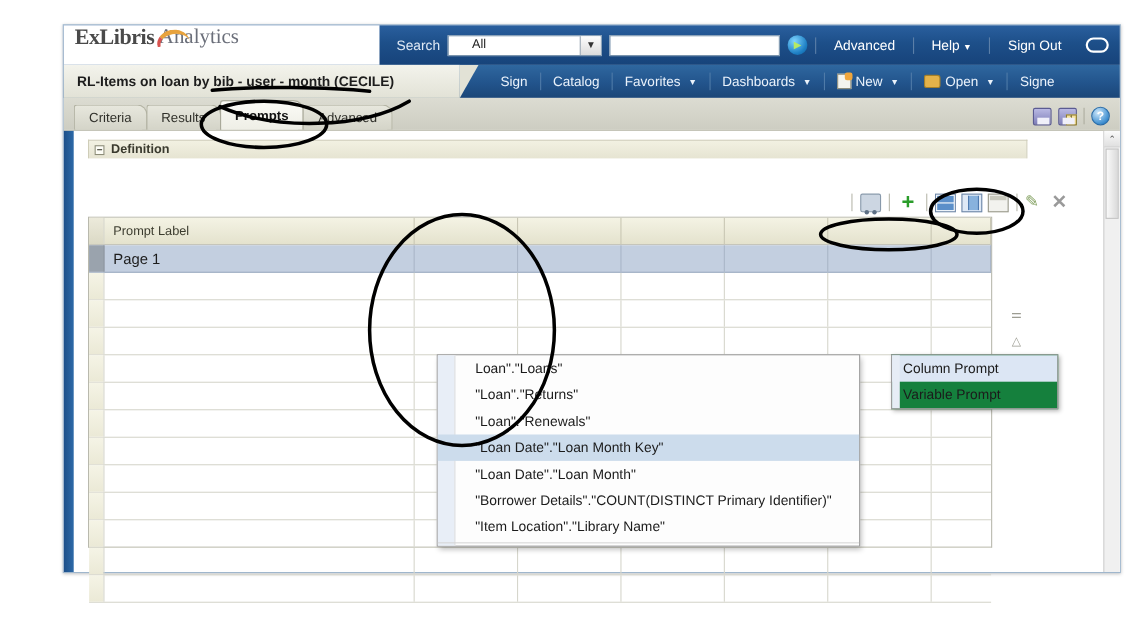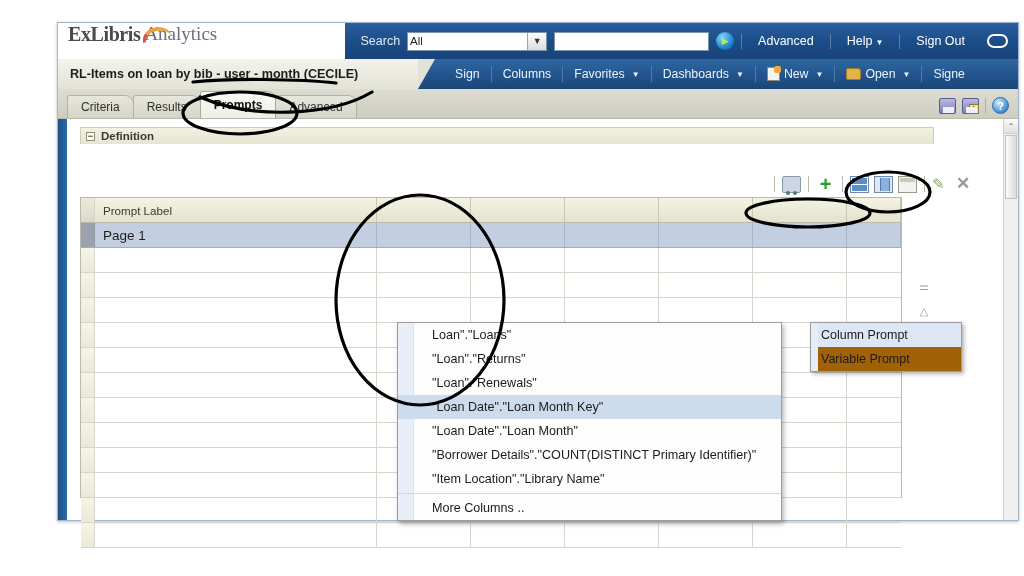--- a/index.html
+++ b/index.html
@@ -49,21 +49,21 @@
   }
 
   #search-zone {
     flex: 1; height:36px; display:flex; align-items:center;
     justify-content:flex-end; gap:7px; padding-right:8px;
   }
   .search-label { color:#dfe9f5; font-size:12.5px;margin-left:16px; }
   .search-select {
     width:140px; height:19px; background:#fff; border:1px solid #7a94ad;
     display:flex; align-items:center; position:relative; font-size:11.5px;
-    color:#222; padding-left:2px;
+    color:#222; padding-left:21px;
   }
   .search-select .caret-box {
     position:absolute; right:0; top:0; width:19px; height:17px;
     background: linear-gradient(#fdfdfd,#dcdcdc);
     border-left:1px solid #9aa6b2;
     display:flex; align-items:center; justify-content:center;
     font-size:9px; color:#333;
   }
   .search-input {
     width:155px; height:19px; background:#fff; border:1px solid #7a94ad;
@@ -273,21 +273,21 @@
     justify-content:center; font-size:8px; color:#4a4a4a;
   }
   #vscroll .sb-thumb {
     position:absolute; left:1px; right:1px; top:16px; height:64px;
     background: linear-gradient(90deg,#fafafa,#dadada); border:1px solid #c2c2c2;
   }
 
   
   #prompt-type-menu {
     position:absolute; left:752px; top:203px; width:152px;
-    background:#a16207; border:1px solid #9c9c9c;
+    background:#15803d; border:1px solid #9c9c9c;
     box-shadow:2px 2px 4px rgba(0,0,0,.3); z-index:40;
   }
   #prompt-type-menu .ptm-item {
     height:24px; display:flex; align-items:center; padding-left:10px;
     font-size:12.5px; color:#1b1b1b;
   }
   #prompt-type-menu .ptm-item.selected { background:#dce6f4; }
   #prompt-type-menu .left-strip {
     position:absolute; left:0; top:0; width:7px; bottom:0; background:#e7edf6;
   }
@@ -349,21 +349,21 @@
   </div>
 
   <div id="nav-bar">
     <div id="report-title">RL-Items on loan by bib - user - month (CECILE)</div>
     <div id="global-nav">
       <span class="nav-item">
           <span>Sign</span>
         </span>
       <span class="nav-sep"></span>
       <span class="nav-item">
-          <span>Columns</span>
+          <span>Catalog</span>
         </span>
       <span class="nav-sep"></span>
       <span class="nav-item">
           <span>Favorites</span>
           <span class="hdr-caret">▼</span>
         </span>
       <span class="nav-sep"></span>
       <span class="nav-item">
           <span>Dashboards</span>
           <span class="hdr-caret">▼</span>
@@ -587,21 +587,20 @@
       <div id="column-flyout">
         <div class="left-strip"></div>
         <div class="cf-item">Loan"."Loans"</div>
         <div class="cf-item">"Loan"."Returns"</div>
         <div class="cf-item">"Loan"."Renewals"</div>
         <div class="cf-item highlight">"Loan Date"."Loan Month Key"</div>
         <div class="cf-item">"Loan Date"."Loan Month"</div>
         <div class="cf-item">"Borrower Details"."COUNT(DISTINCT Primary Identifier)"</div>
         <div class="cf-item">"Item Location"."Library Name"</div>
         <div class="cf-divider"></div>
-        <div class="cf-item">More Columns ..</div>
       </div>
 
     </div>
 
     <div id="vscroll">
       <div class="sb-up">⌃</div>
       <div class="sb-thumb"></div>
     </div>
   </div>
 </div>

